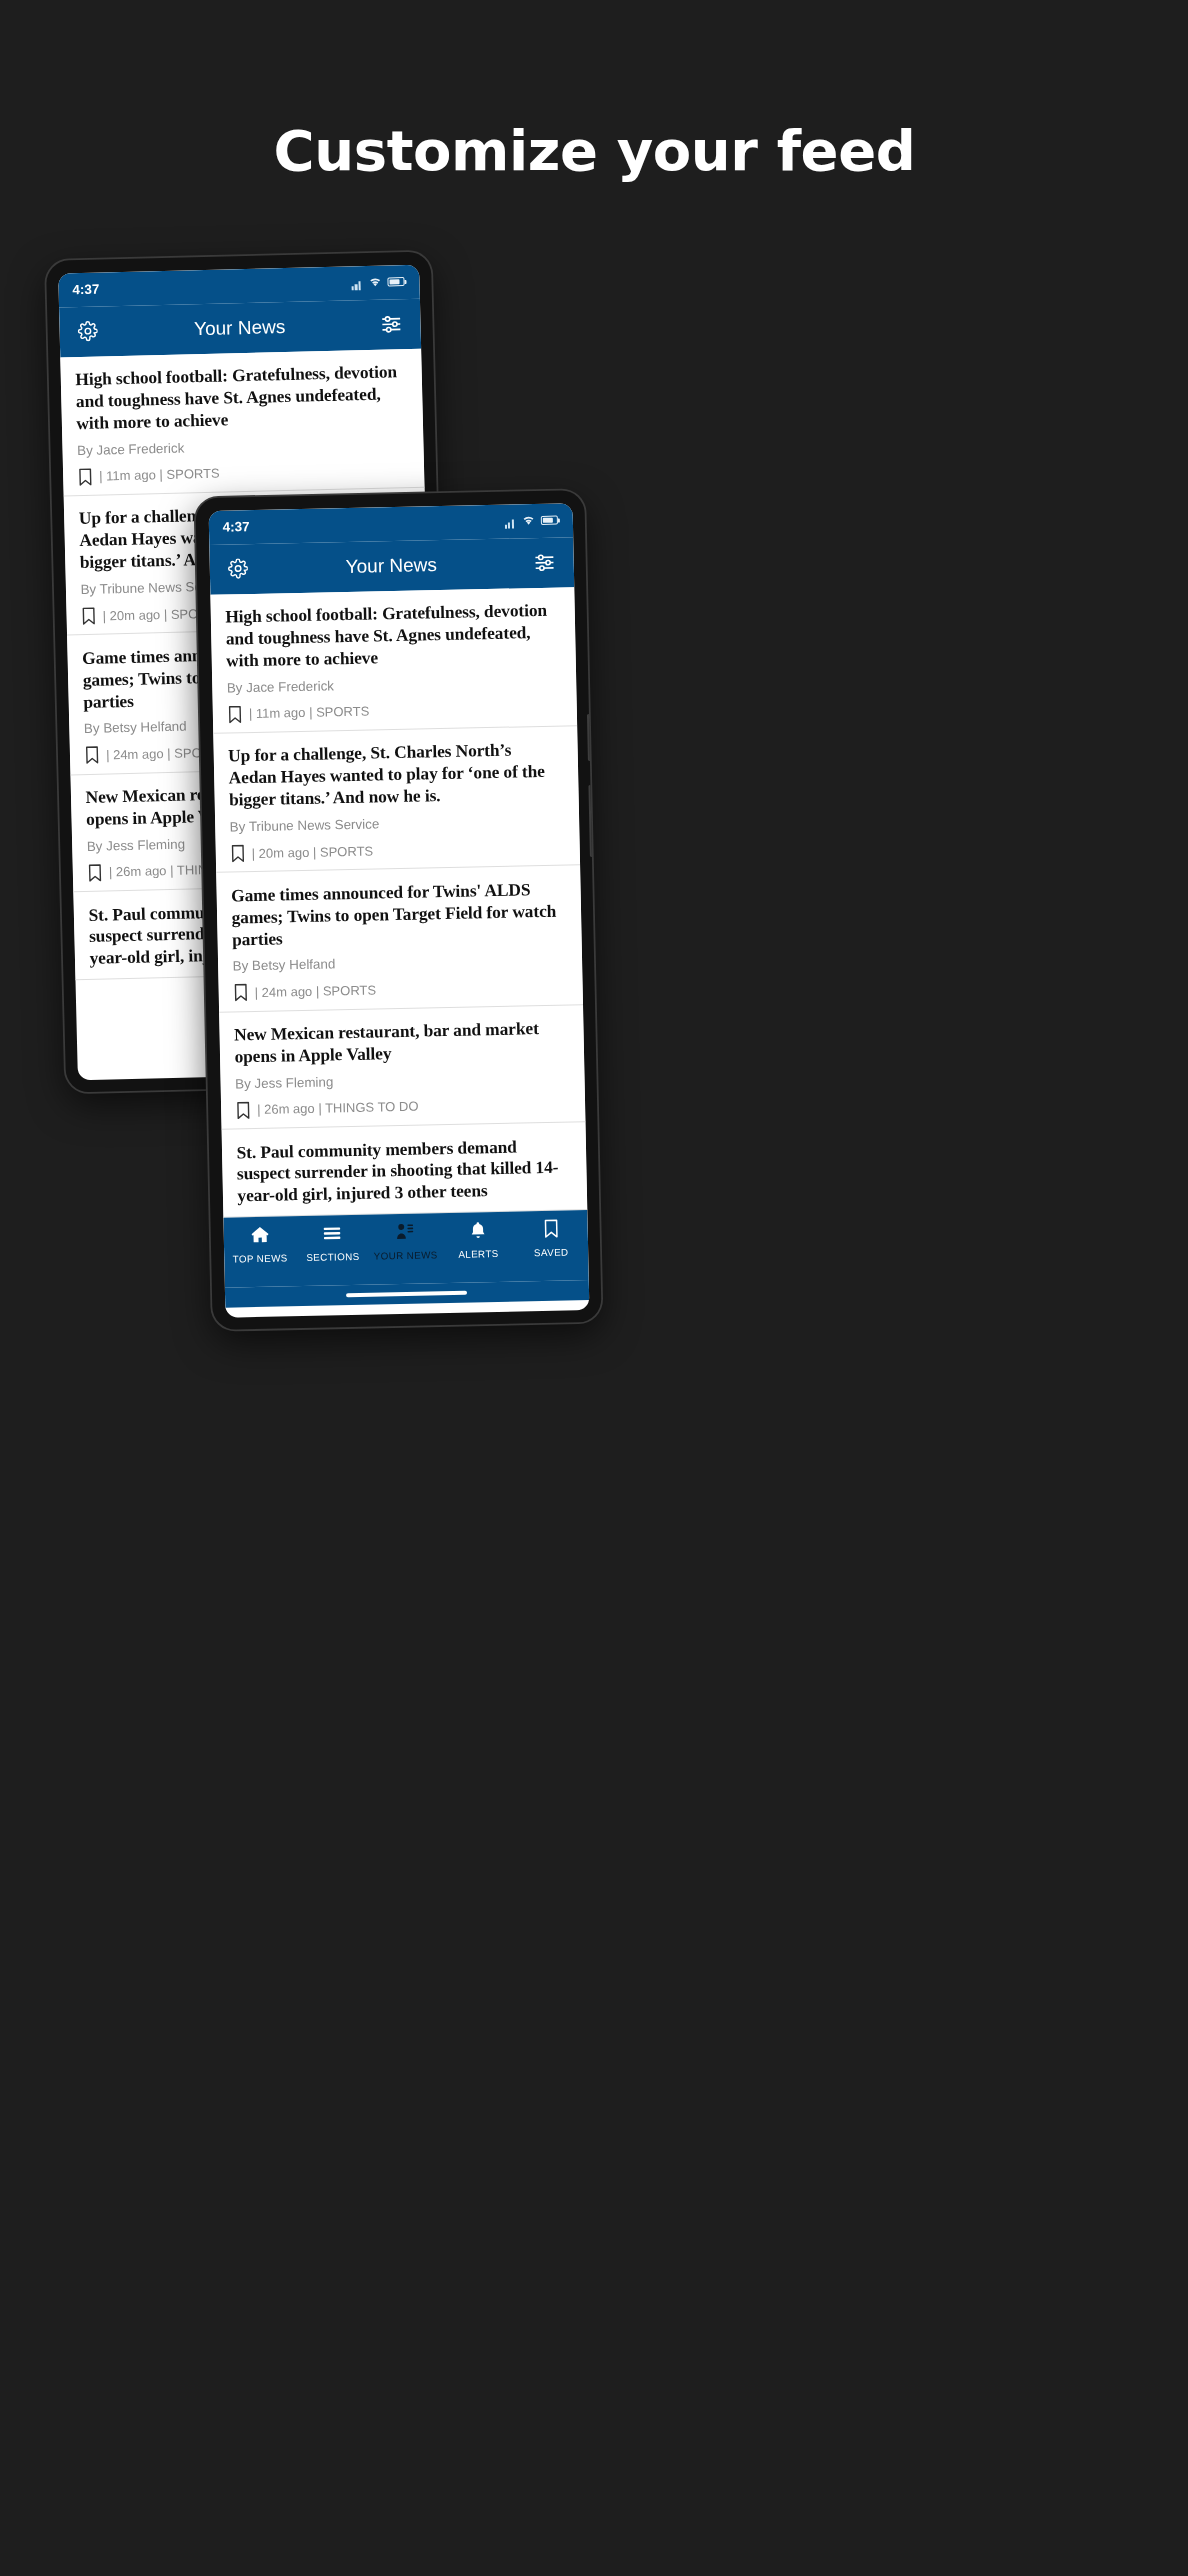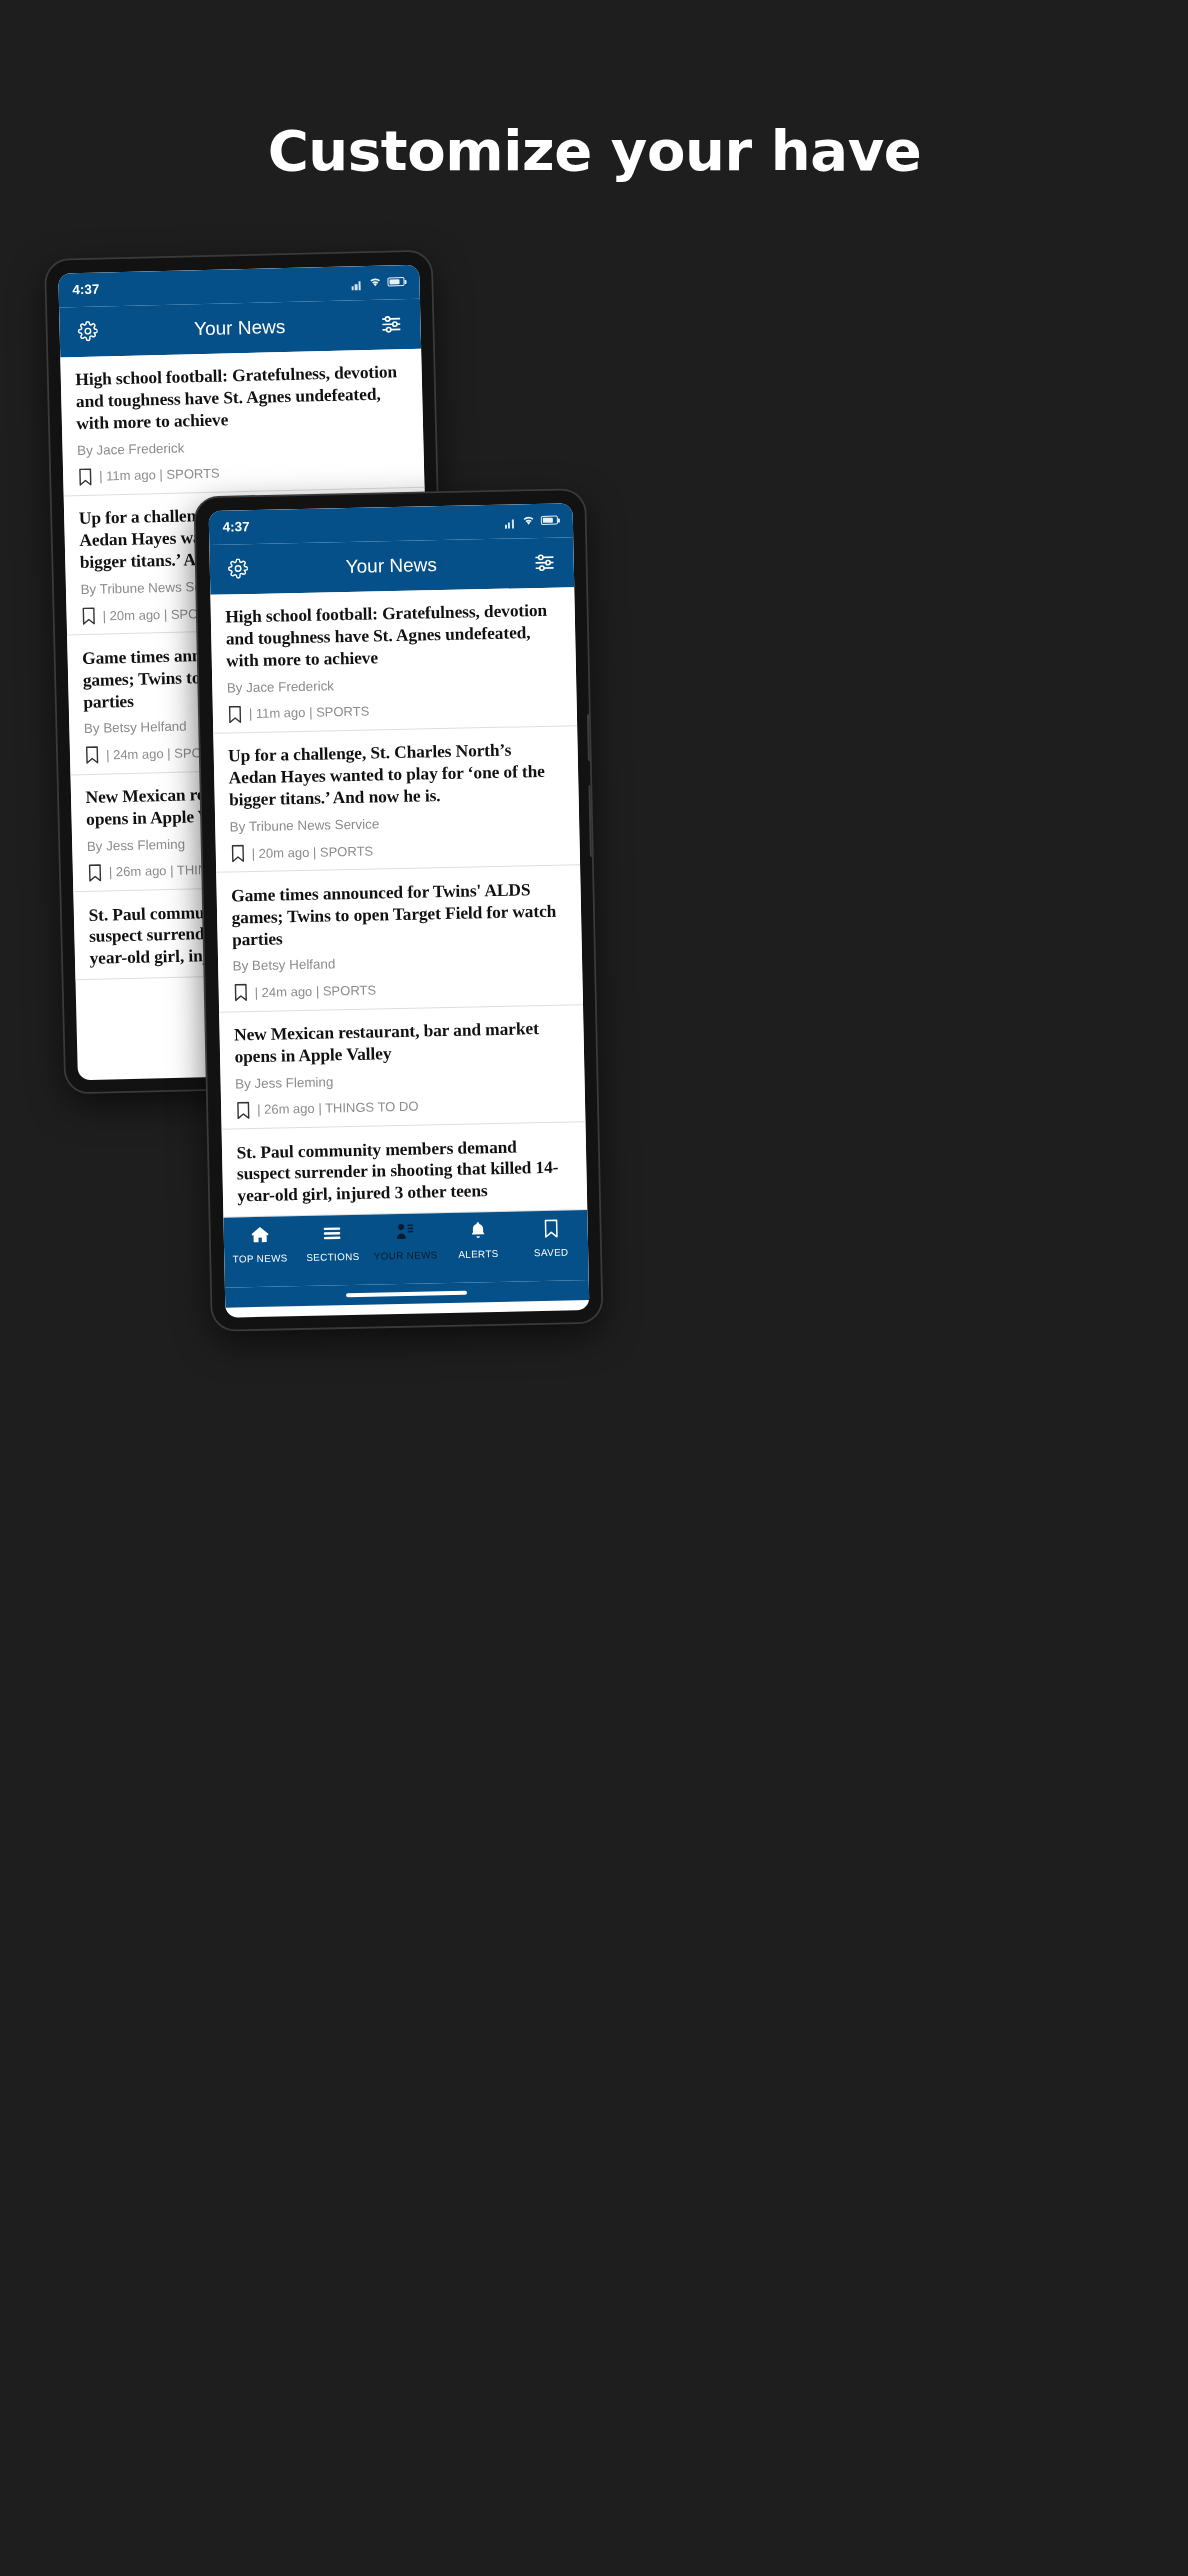--- a/index.html
+++ b/index.html
@@ -169,21 +169,21 @@
   }
 
   
   .sidebtn {
     position:absolute; right:-0.9px; width:2.7px; background:#3d3d3d; border-radius:1.8px;
   }
 </style>
 </head>
 <body>
 
-<div class="promo-title">Customize your have</div>
+<div class="promo-title">Customize your feed</div>
 
 <div class="phone" id="phone-back" style="transform: rotate(-1.4deg);">
   <div class="screen">
 
     <div class="statusbar">
       <span>4:37</span>
       <span class="status-icons">
         <span class="ico-signal"><i></i><i></i><i></i></span>
         <span>
           <svg width="13.4" height="9.8" viewBox="0 0 24 18">

